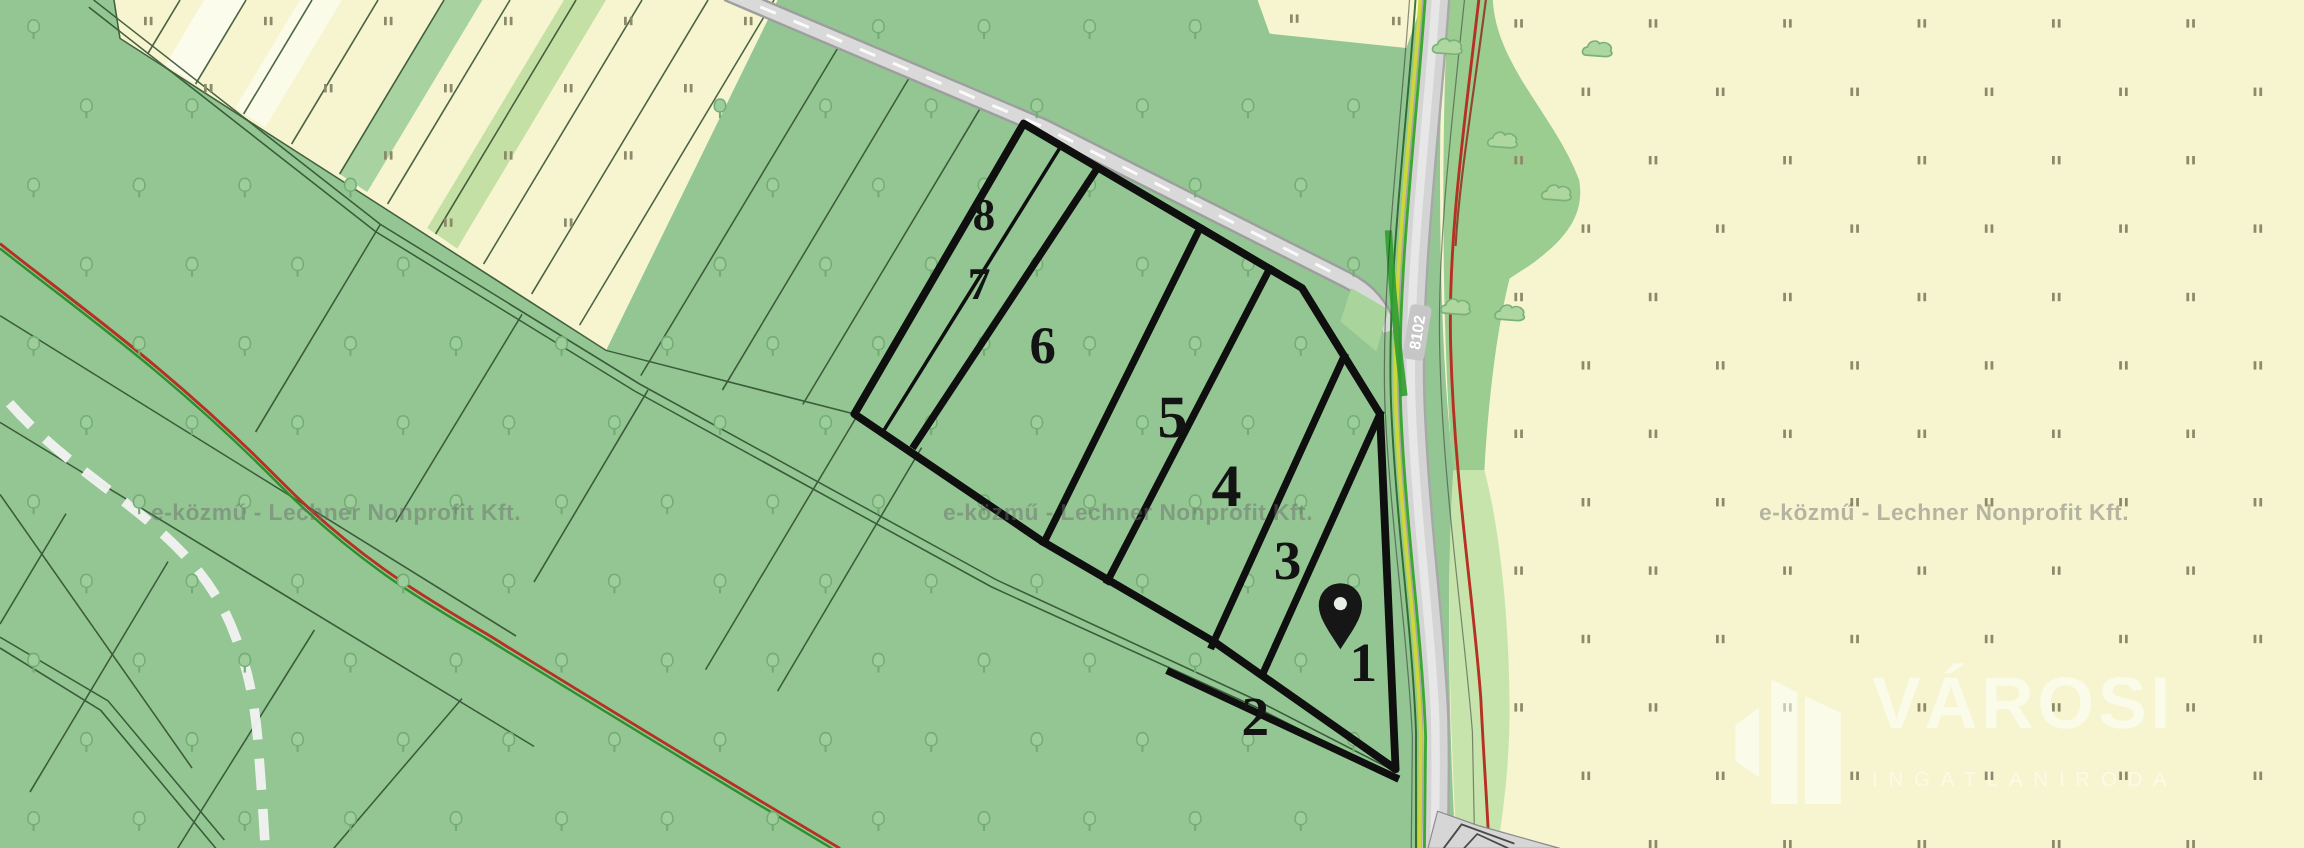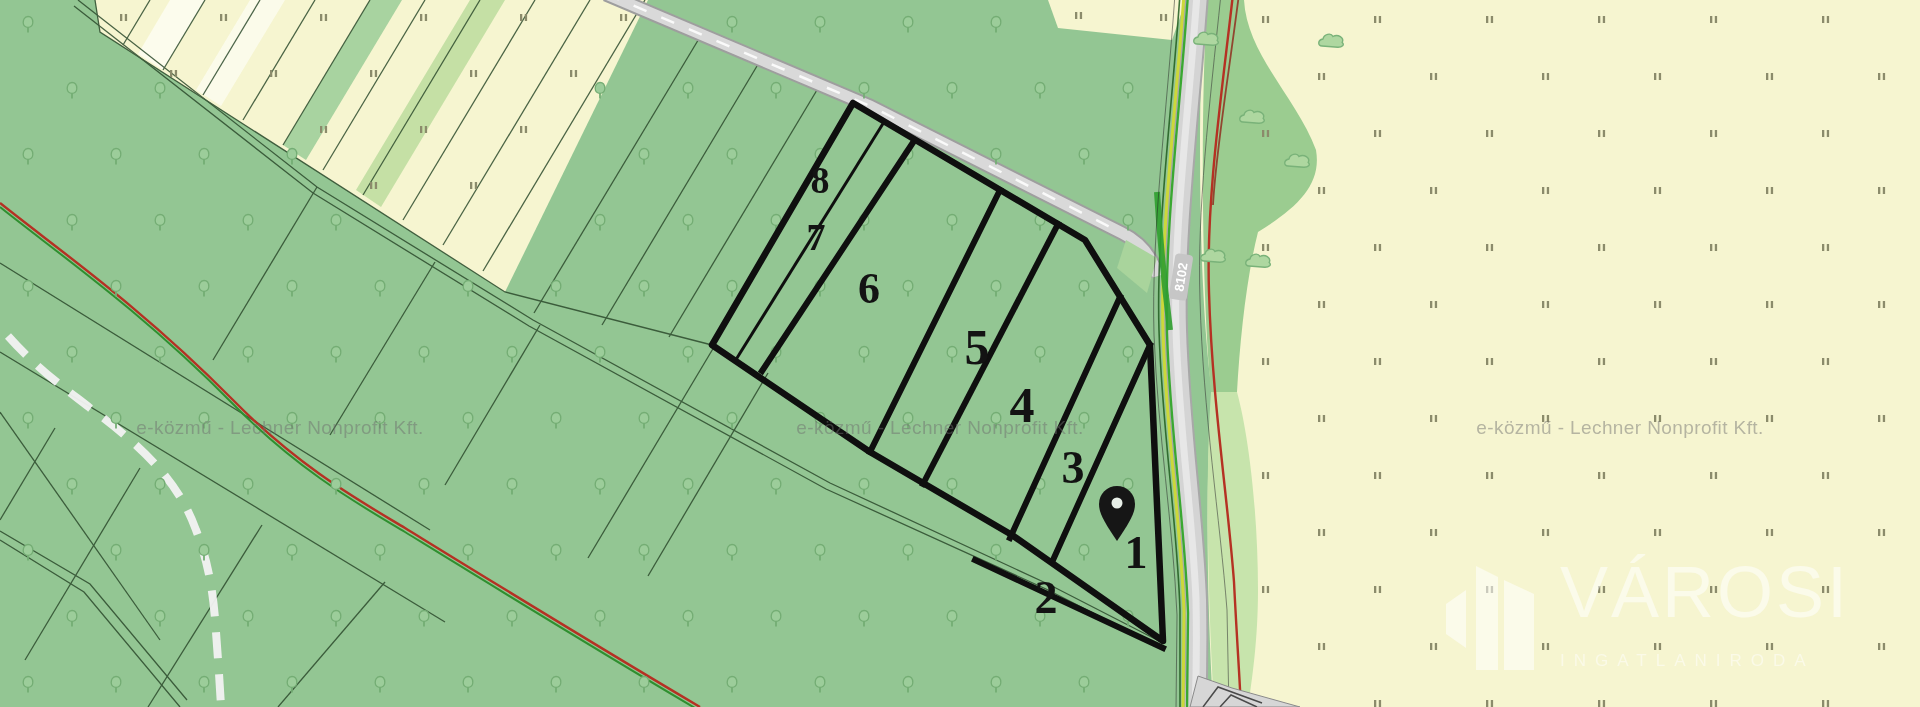--- a/index.html
+++ b/index.html
@@ -1,25 +1,25 @@
 <!DOCTYPE html>
 <html><head>
 <meta charset="utf-8">
 <style>
   html,body{margin:0;padding:0;background:#93c693;}
   .stage{position:relative;width:1920px;height:707px;overflow:hidden;
          font-family:"Liberation Sans",sans-serif;}
   .stage svg.base{position:absolute;left:0;top:0;}
   .wm{position:absolute;top:417px;transform:translateX(-50%);
       font-size:19px;letter-spacing:.4px;color:#6d6d6d;opacity:.47;
-      white-space:nowrap;font-family:"Liberation Sans",sans-serif;}
+      white-space:nowrap;font-family:"Liberation Sans",sans-serif;font-weight:bold;}
   .logo{position:absolute;left:1446px;top:552px;display:flex;align-items:flex-start;}
   .logo-icon{width:94px;height:118px;}
   .logo-txt{margin-left:20px;margin-top:4px;}
-  .logo-title{font-size:72px;font-weight:normal;letter-spacing:3px;line-height:1;
+  .logo-title{font-size:61px;font-weight:bold;letter-spacing:3px;line-height:1;
               color:rgba(255,255,255,.55);font-family:"Liberation Sans",sans-serif;}
   .logo-sub{margin-top:23px;font-size:17px;letter-spacing:9px;
             color:rgba(255,255,255,.5);font-family:"Liberation Sans",sans-serif;}
 </style>
 </head>
 <body>
 
 <div class="stage">
 <svg class="base" width="1920" height="707" viewBox="0 0 1920 707">
   <defs>

